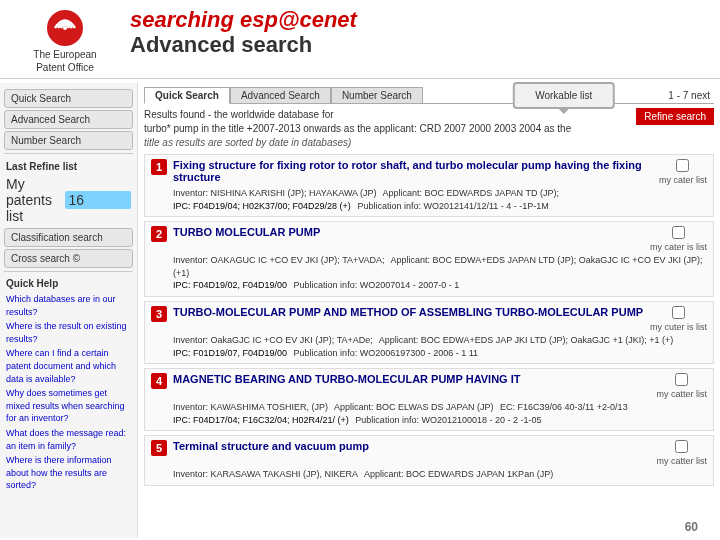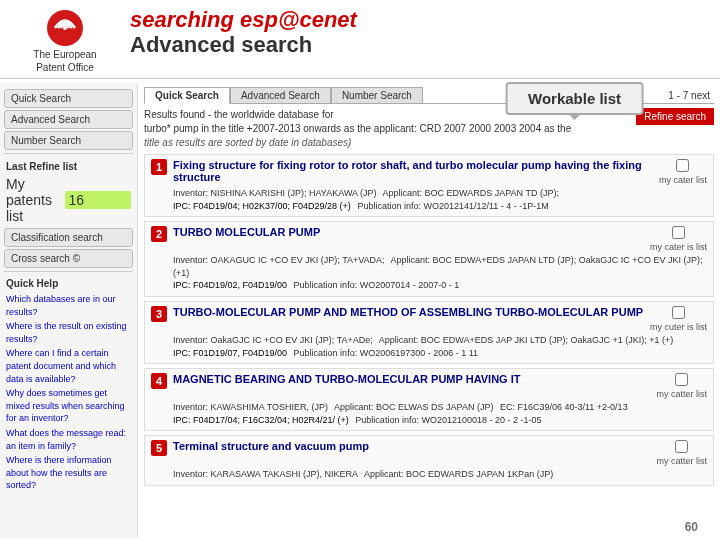--- a/index.html
+++ b/index.html
@@ -53,23 +53,23 @@
     }
 
     
     .workable-banner {
       background: #f0f0f0;
       border: 2px solid #aaa;
       border-radius: 4px;
       padding: 6px 20px;
       display: inline-block;
       margin: 6px auto;
-      font-size: 15px;
-      color: #333;
-      font-weight: bold;
+      font-size: 10px;
+      color: #333;
+      font-weight: normal;
       position: absolute;
       left: 50%;
       transform: translateX(-20%);
       top: 68px;
     }
     .workable-banner::after {
       content: '';
       position: absolute;
       bottom: -14px;
       left: 50%;
@@ -117,21 +117,21 @@
       display: flex;
       align-items: center;
       padding: 2px 6px;
     }
     .sidebar-item-row span {
       font-size: 14px;
       color: #333;
       flex: 1;
     }
     .badge {
-      background: #bef264;
+      background: #7dd3fc;
       color: #fff;
       font-size: 9px;
       padding: 1px 4px;
       border-radius: 2px;
     }
     .sidebar-divider {
       border: none;
       border-top: 1px solid #ccc;
       margin: 3px 4px;
     }

